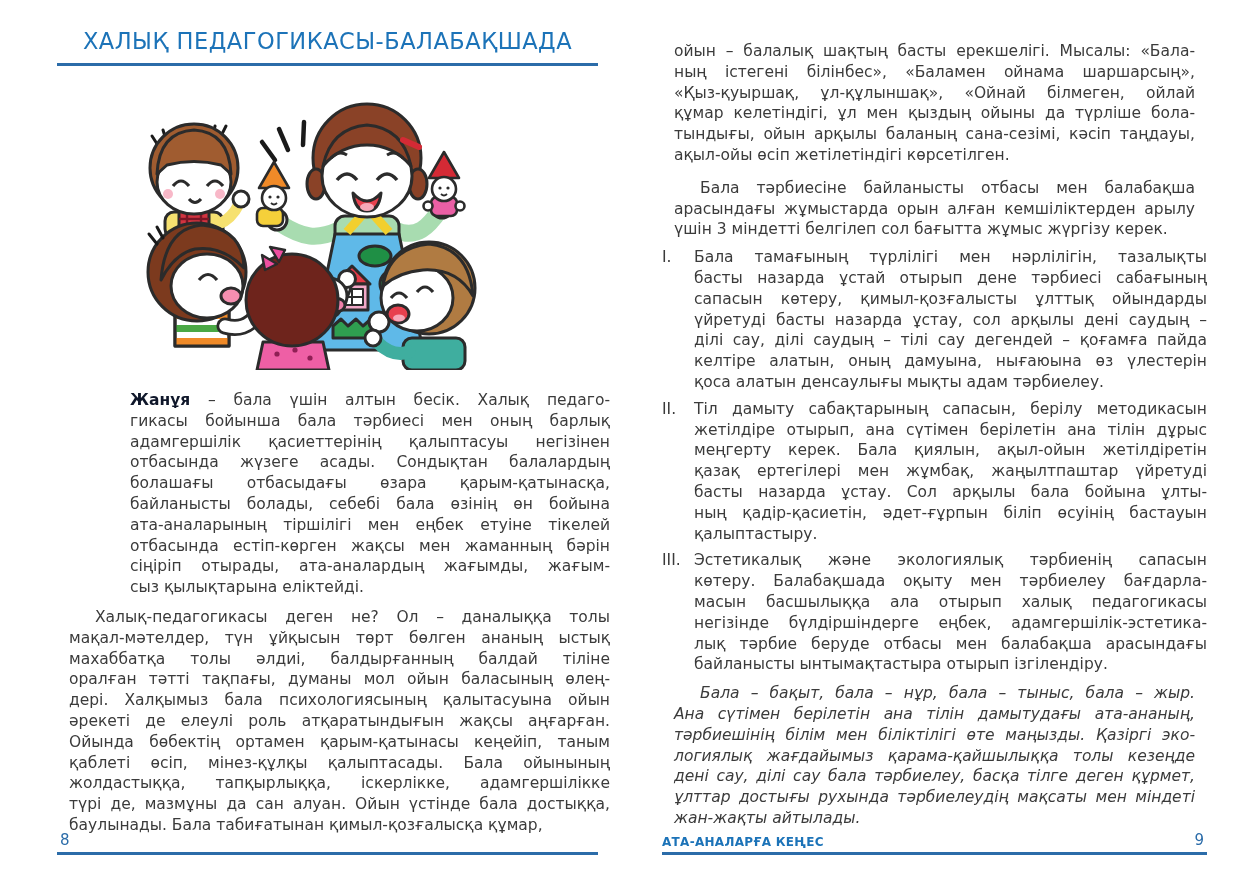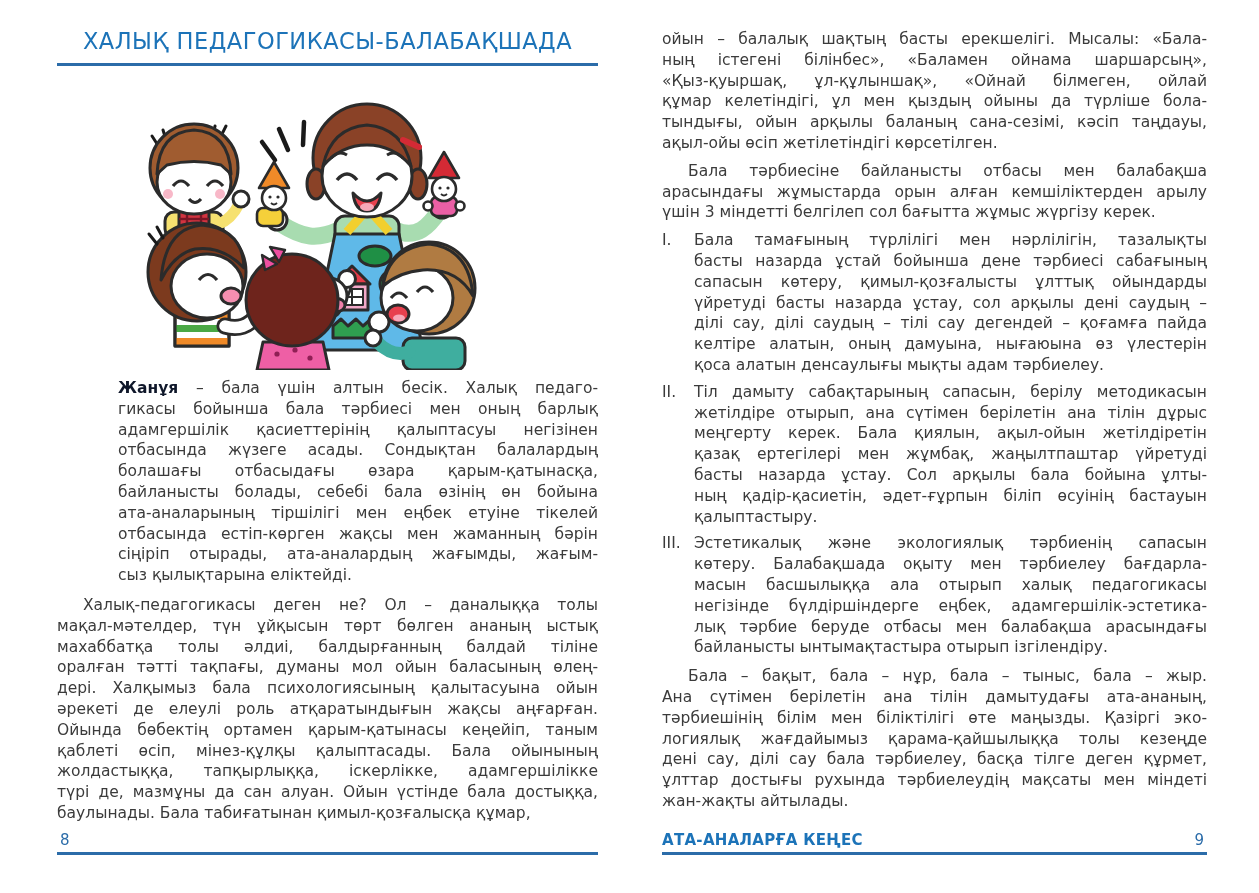--- a/index.html
+++ b/index.html
@@ -20,42 +20,42 @@
   .title{
     font-size:22.5px;letter-spacing:.5px;color:#1c73b8;white-space:nowrap;
   }
 
   
   .illustration{position:absolute;left:50px;top:98px;width:444px;height:272px;}
 
   
   .jline{display:block;text-align:justify;text-align-last:justify;line-height:20.8px;}
   .jline.last{text-align-last:left;}
-  .para{margin:0;font-size:15.5px;}
+  .para{margin:12px;font-size:15.5px;}
   .p-indent > .jline:first-child{text-indent:26px;}
 
   .family-para{position:absolute;top:378px;left:61px;width:480px;}
   .left-para2{position:absolute;top:595px;left:0;width:541px;}
   .lead-word{color:#0f172a;font-weight:bold;}
   .lines{display:block;}
 
   
   .right-flow{position:absolute;top:29px;left:0;width:545px;}
   .right-flow .para{margin-bottom:7px;}
   .list-item{position:relative;padding-left:32px;margin:0 0 6px 0;font-size:15.5px;}
   .list-marker{position:absolute;left:0;top:0;line-height:20.8px;font-size:15.5px;}
 
   
   .footer{
     position:absolute;top:831px;left:0;width:100%;
     border-bottom:3px solid #2b6ca9;padding-bottom:3px;
     display:flex;justify-content:space-between;align-items:flex-end;
   }
   .page-num{color:#2b6ca9;font-size:15px;padding:0 3px;}
-  .footer-label{color:#1c73b8;font-weight:bold;font-size:15px;letter-spacing:.3px;}
+  .footer-label{color:#1c73b8;font-weight:bold;font-size:12px;letter-spacing:.3px;}
 </style>
 </head>
 <body>
 
 <div class="page page-left">
 
   <div class="title-wrap">
     <span class="title">ХАЛЫҚ ПЕДАГОГИКАСЫ-БАЛАБАҚШАДА</span>
   </div>
 
@@ -253,21 +253,21 @@
     <p class="para p-indent">
         <span class="jline">Бала тәрбиесіне байланысты отбасы мен балабақша</span>
         <span class="jline">арасындағы жұмыстарда орын алған кемшіліктерден арылу</span>
         <span class="jline last">үшін 3 міндетті белгілеп сол бағытта жұмыс жүргізу керек.</span>
       </p>
 
     <div class="list-item">
       <span class="list-marker">I.</span>
       <span class="lines">
           <span class="jline">Бала тамағының түрлілігі мен нәрлілігін, тазалықты</span>
-          <span class="jline">басты назарда ұстай бойынша дене тәрбиесі сабағының</span>
+          <span class="jline">басты назарда ұстай отырып дене тәрбиесі сабағының</span>
           <span class="jline">сапасын көтеру, қимыл-қозғалысты ұлттық ойындарды</span>
           <span class="jline">үйретуді басты назарда ұстау, сол арқылы дені саудың –</span>
           <span class="jline">ділі сау, ділі саудың – тілі сау дегендей – қоғамға пайда</span>
           <span class="jline">келтіре алатын, оның дамуына, нығаюына өз үлестерін</span>
           <span class="jline last">қоса алатын денсаулығы мықты адам тәрбиелеу.</span>
         </span>
     </div>
 
     <div class="list-item">
       <span class="list-marker">II.</span>
@@ -287,21 +287,21 @@
       <span class="lines">
           <span class="jline">Эстетикалық және экологиялық тәрбиенің сапасын</span>
           <span class="jline">көтеру. Балабақшада оқыту мен тәрбиелеу бағдарла-</span>
           <span class="jline">масын басшылыққа ала отырып халық педагогикасы</span>
           <span class="jline">негізінде бүлдіршіндерге еңбек, адамгершілік-эстетика-</span>
           <span class="jline">лық тәрбие беруде отбасы мен балабақша арасындағы</span>
           <span class="jline last">байланысты ынтымақтастыра отырып ізгілендіру.</span>
         </span>
     </div>
 
-    <p class="para p-indent" style="margin-top:8px;">
+    <p class="para p-indent" style="margin-top:8px;font-style:italic;">
         <span class="jline">Бала – бақыт, бала – нұр, бала – тыныс, бала – жыр.</span>
         <span class="jline">Ана сүтімен берілетін ана тілін дамытудағы ата-ананың,</span>
         <span class="jline">тәрбиешінің білім мен біліктілігі өте маңызды. Қазіргі эко-</span>
         <span class="jline">логиялық жағдайымыз қарама-қайшылыққа толы кезеңде</span>
         <span class="jline">дені сау, ділі сау бала тәрбиелеу, басқа тілге деген құрмет,</span>
         <span class="jline">ұлттар достығы рухында тәрбиелеудің мақсаты мен міндеті</span>
         <span class="jline last">жан-жақты айтылады.</span>
       </p>
   </div>
 

